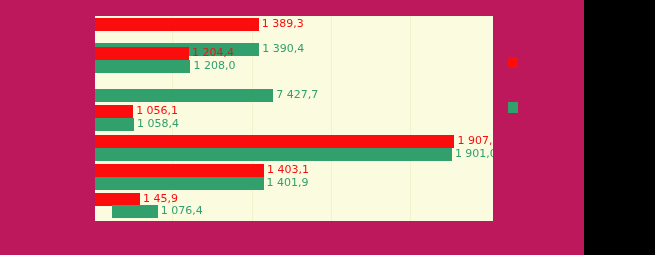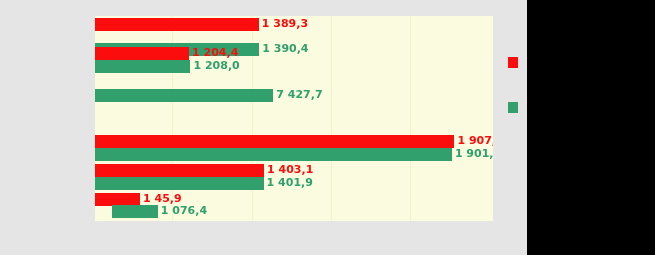--- a/index.html
+++ b/index.html
@@ -8,24 +8,23 @@
     background: #000000;
   }
   body {
     width: 655px;
     height: 255px;
     overflow: hidden;
     font-family: "DejaVu Sans", sans-serif;
   }
   #chart-root {
     position: relative;
-    width: 527px;
+    width: 584px;
     height: 255px;
-    background: #e5e5e5;
-    font-weight: bold;
+    background: #be185d;
   }
   
   #plot-area {
     position: absolute;
     left: 95px;
     top: 16px;
     width: 398px;
     height: 205px;
     background: #fbfbdf;
     overflow: hidden;
@@ -136,20 +135,30 @@
             <div class="bar-rect series-green" style="width: 95.4445px; background: rgb(50, 160, 108);"></div>
             <span class="bar-label series-green" style="left: 98.4445px; color: rgb(50, 160, 108);">1 208,0</span>
           </div>
         </div>
         <div class="bar-group" style="top: 58.5714px; height: 29.2857px;">
           <div class="bar-row" style="top: 14.6429px; width: 100%;">
             <div class="bar-rect series-green" style="width: 178.327px; background: rgb(50, 160, 108);"></div>
             <span class="bar-label series-green" style="left: 181.327px; color: rgb(50, 160, 108);">7 427,7</span>
           </div>
         </div>
+        <div class="bar-group" style="top: 87.8571px; height: 29.2857px;">
+          <div class="bar-row" style="top: 1.64286px; width: 100%;">
+            <div class="bar-rect series-red" style="width: 38.1401px; background: rgb(252, 13, 13);"></div>
+            <span class="bar-label series-red" style="left: 41.1401px; color: rgb(252, 13, 13);">1 056,1</span>
+          </div>
+          <div class="bar-row" style="top: 14.6429px; width: 100%;">
+            <div class="bar-rect series-green" style="width: 39.0078px; background: rgb(50, 160, 108);"></div>
+            <span class="bar-label series-green" style="left: 42.0078px; color: rgb(50, 160, 108);">1 058,4</span>
+          </div>
+        </div>
         <div class="bar-group" style="top: 117.143px; height: 29.2857px;">
           <div class="bar-row" style="top: 1.64286px; width: 100%;">
             <div class="bar-rect series-red" style="width: 359.407px; background: rgb(252, 13, 13);"></div>
             <span class="bar-label series-red" style="left: 362.407px; color: rgb(252, 13, 13);">1 907,7</span>
           </div>
           <div class="bar-row" style="top: 14.6429px; width: 100%;">
             <div class="bar-rect series-green" style="width: 356.88px; background: rgb(50, 160, 108);"></div>
             <span class="bar-label series-green" style="left: 359.88px; color: rgb(50, 160, 108);">1 901,0</span>
           </div>
         </div>

